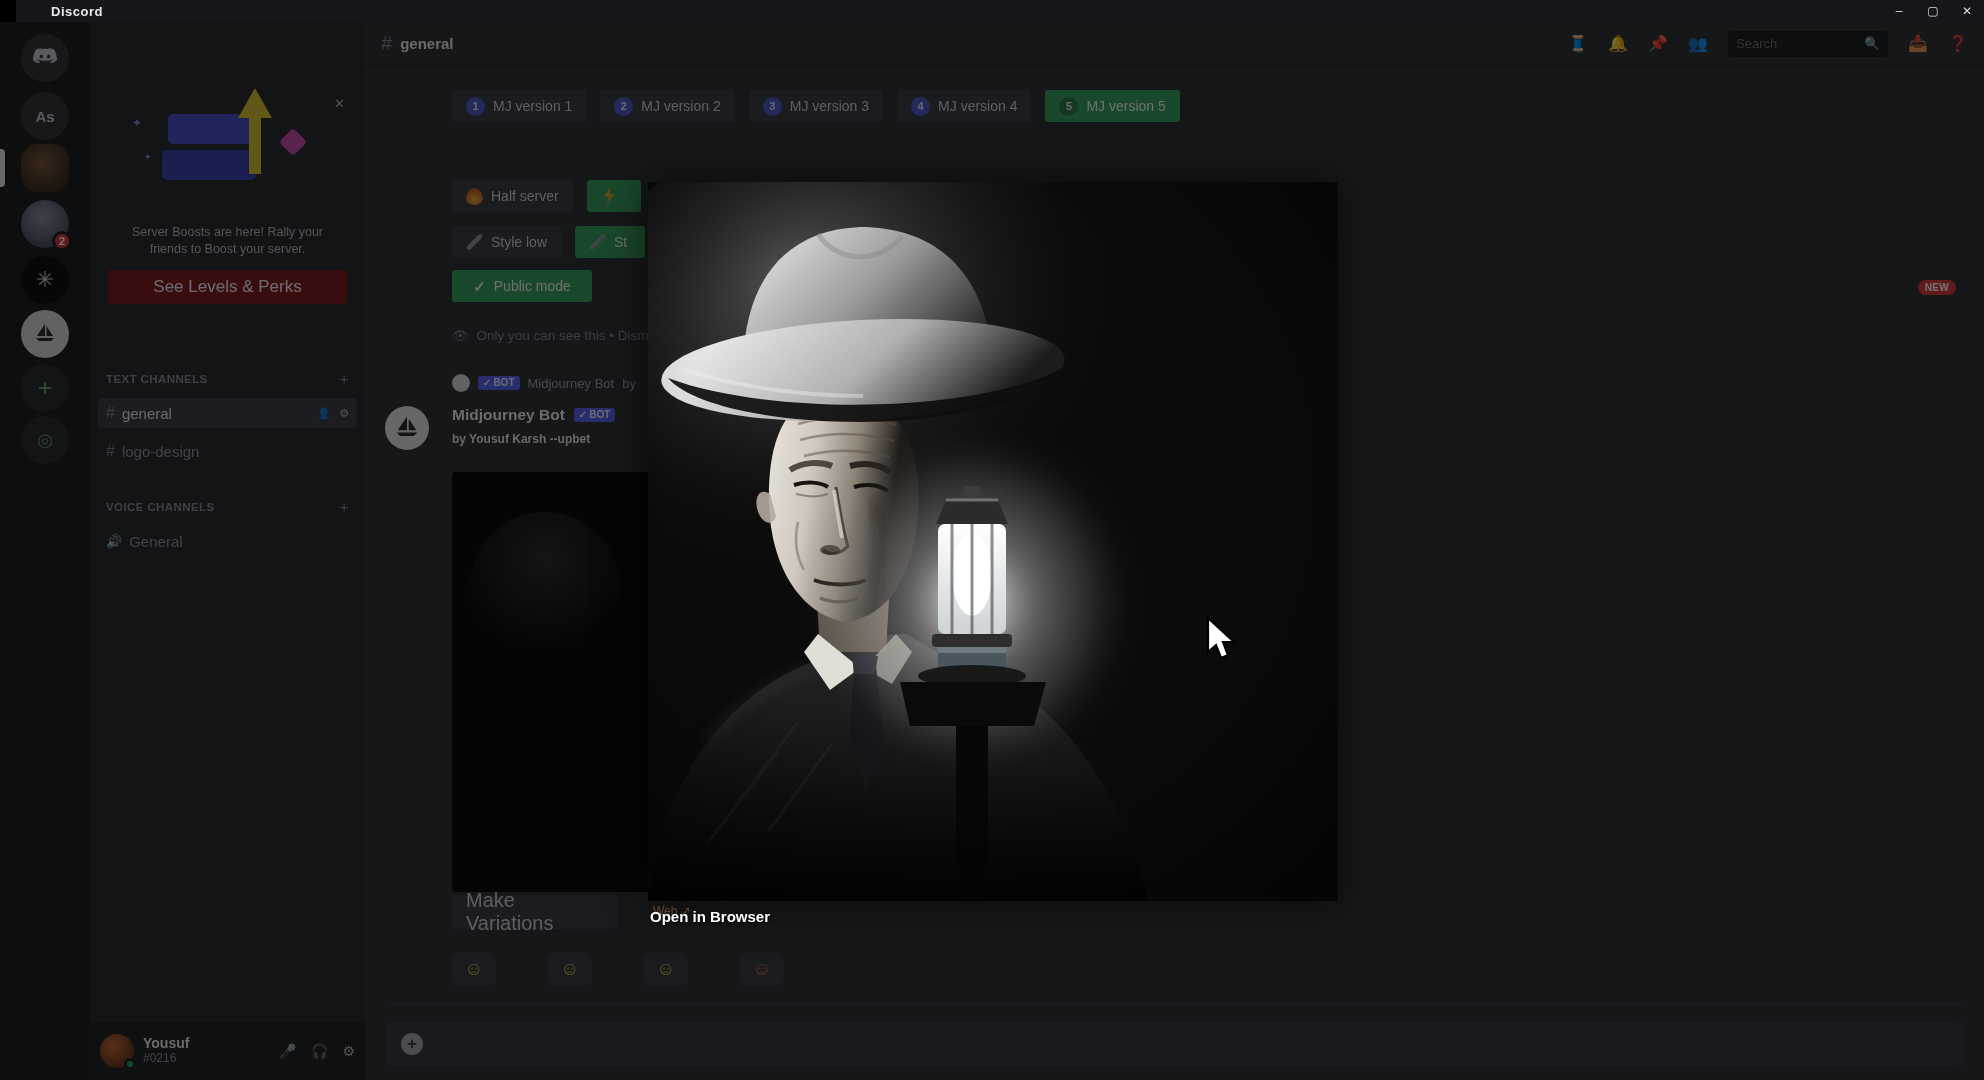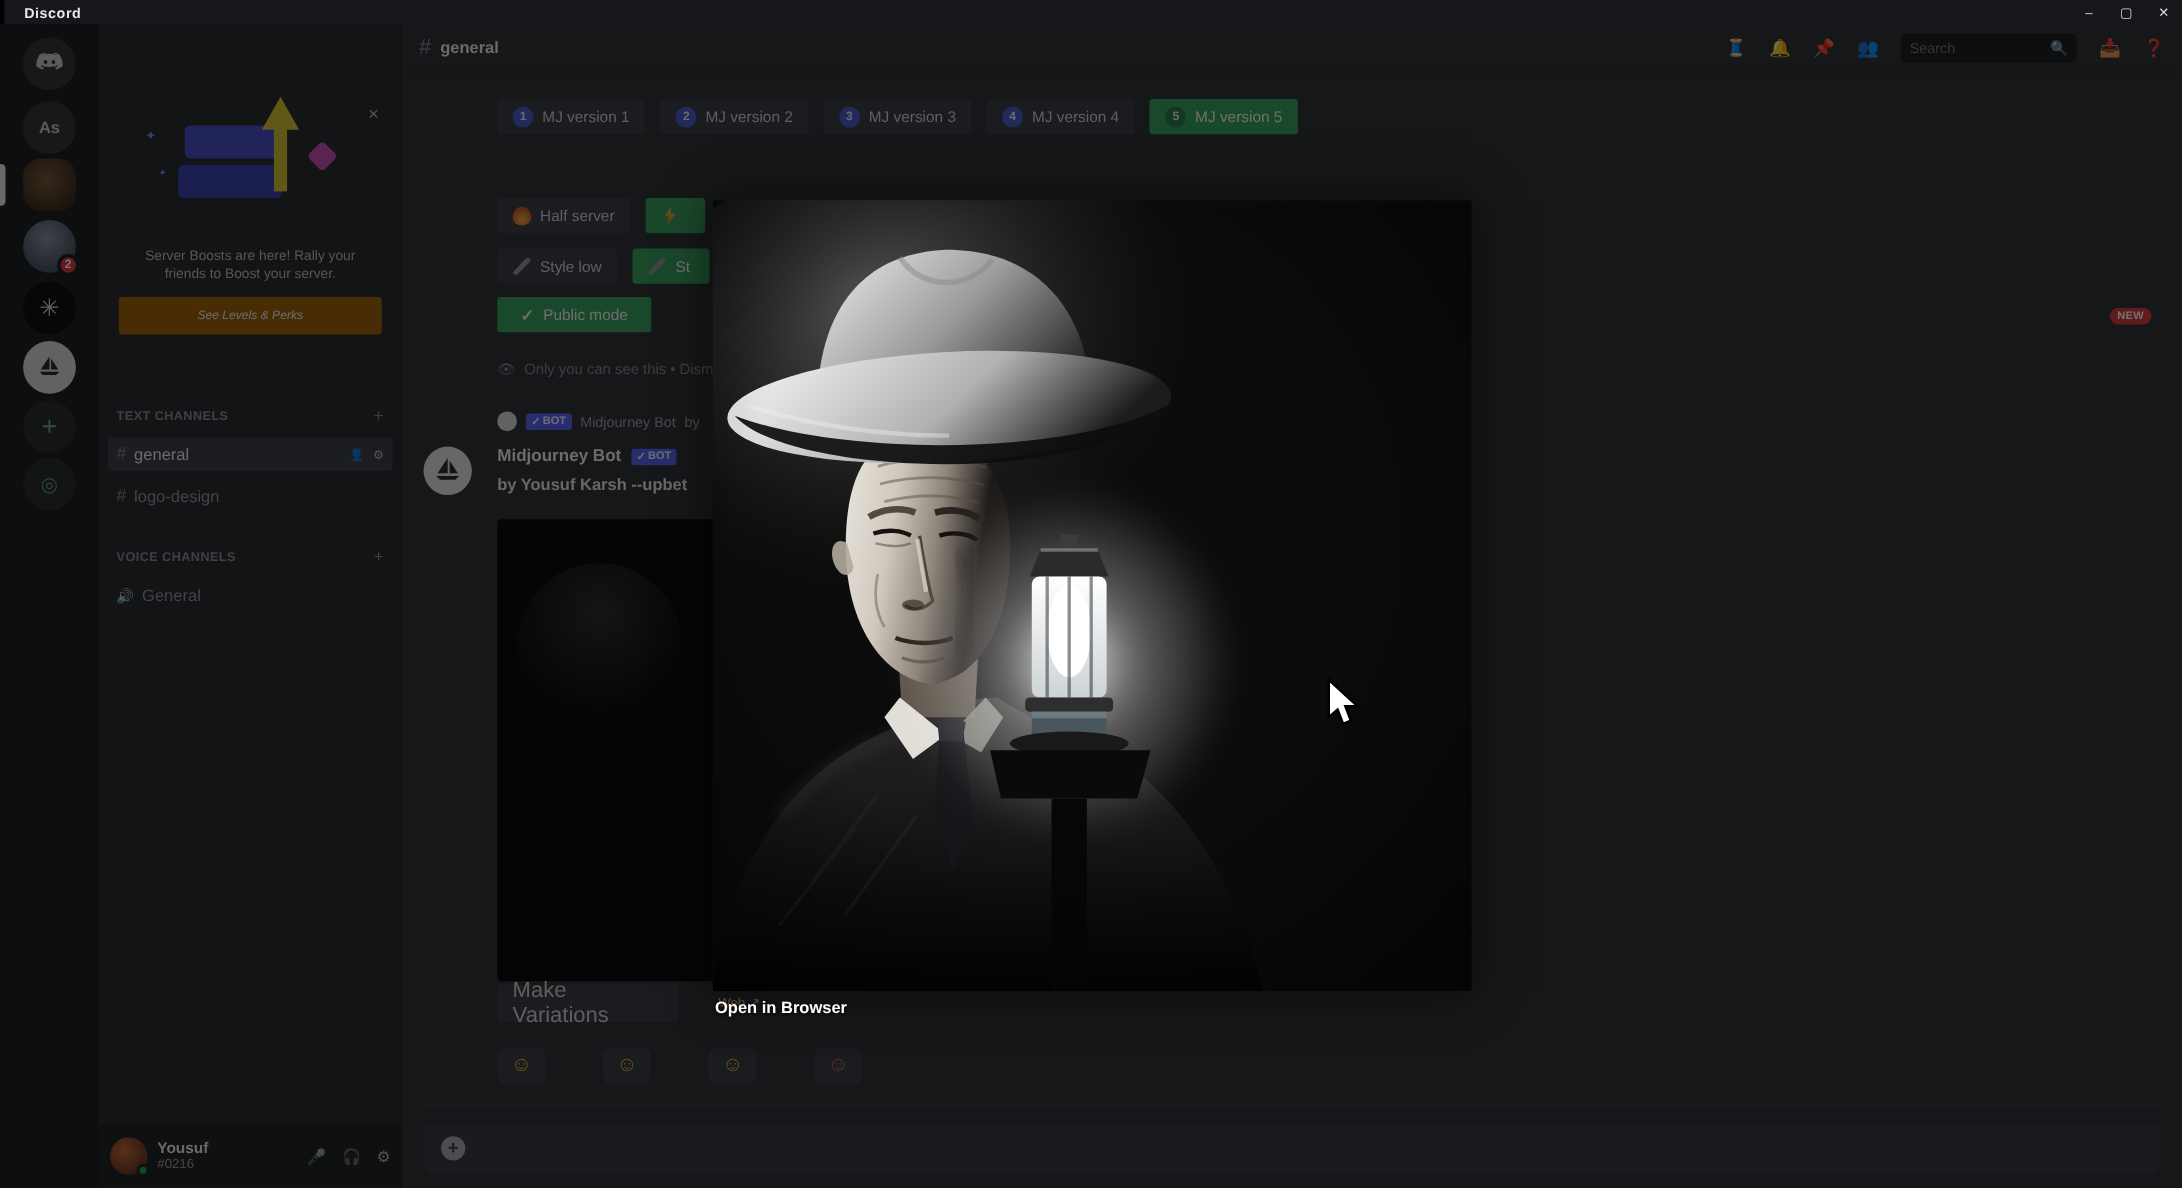--- a/index.html
+++ b/index.html
@@ -1,21 +1,21 @@
 <!DOCTYPE html>
 <html><head>
 <meta charset="utf-8">
 <style>
   * { margin:0; padding:0; box-sizing:border-box; }
   html,body { background:#000; }
   body { font-family:"Liberation Sans", sans-serif; }
   .stage { position:relative; width:1984px; height:1080px; background:#000; overflow:hidden; }
 
   
-  .titlebar { position:absolute; top:0; left:4px; right:0; height:22px; background:#17171b; display:flex; align-items:center; z-index:70; }
+  .titlebar { position:absolute; top:0; left:16px; right:0; height:22px; background:#17171b; display:flex; align-items:center; z-index:70;padding-left:17px; }
   .titlebar .appname { color:#e9e9ec; font-size:13px; font-weight:bold; letter-spacing:.5px; margin-left:18px; }
   .wincontrols { margin-left:auto; display:flex; align-items:center; height:100%; }
   .winbtn { width:34px; height:100%; display:flex; align-items:center; justify-content:center; color:#d9d9dd; font-size:12px; cursor:default; }
 
   
   .app { position:absolute; top:22px; left:0; right:0; bottom:0; display:flex; }
 
   
   .rail { width:90px; background:#1e1f22; position:relative; flex:none; }
   .rail-item { position:absolute; left:21px; width:48px; height:48px; border-radius:50%; display:flex; align-items:center; justify-content:center; font-size:15px; color:#dfe1e5; }
@@ -28,21 +28,21 @@
   .guild-header .chev { margin-left:auto; color:#c7c9cd; font-size:12px; }
   .boost-card { position:absolute; top:52px; left:10px; right:10px; height:250px; }
   .boost-close { position:absolute; top:22px; right:10px; color:#b5b8bd; font-size:13px; }
   .boost-art { position:absolute; top:14px; left:50px; width:155px; height:110px; }
   .boost-card-rect { position:absolute; border-radius:5px; background:#4751c8; }
   .boost-arrow { position:absolute; left:88px; top:0; width:0; height:0; border-left:17px solid transparent; border-right:17px solid transparent; border-bottom:30px solid #d8c335; }
   .boost-arrow-stem { position:absolute; left:99px; top:28px; width:12px; height:58px; background:#d8c335; }
   .boost-gem { position:absolute; right:2px; top:44px; width:20px; height:20px; background:#c94fb2; transform:rotate(45deg); border-radius:4px; }
   .boost-spark { position:absolute; color:#7f86e8; font-size:12px; }
   .boost-text { position:absolute; top:150px; left:6px; right:6px; text-align:center; color:#b9bcc1; font-size:12.5px; line-height:17px; }
-  .boost-btn { position:absolute; top:196px; left:8px; right:8px; height:34px; background:#a16207; border-radius:3px; color:#eceefc; font-size:11px; display:flex; align-items:center; justify-content:center;font-style:italic; }
+  .boost-btn { position:absolute; top:196px; left:8px; right:8px; height:34px; background:#7f1d1d; border-radius:3px; color:#eceefc; font-size:17px; display:flex; align-items:center; justify-content:center; }
   .chan-section { position:absolute; left:8px; right:8px; color:#8b8f96; font-size:11.5px; font-weight:bold; letter-spacing:.4px; display:flex; align-items:center; padding:0 8px; }
   .chan-section .plus { margin-left:auto; font-size:15px; font-weight:normal; }
   .channel { position:absolute; left:8px; right:8px; height:30px; border-radius:4px; display:flex; align-items:center; padding:0 8px; color:#90949b; font-size:15px; }
   .channel.sel { background:#3d4047; color:#e6e8ea; }
   .channel .hash { font-size:16px; margin-right:7px; color:#80848b; }
   .channel .tools { margin-left:auto; display:flex; gap:8px; font-size:11px; color:#b5b8bd; }
   .userbar { position:absolute; bottom:0; left:0; right:0; height:58px; background:#232428; display:flex; align-items:center; padding:0 10px; }
   .avatar { width:34px; height:34px; border-radius:50%; background:radial-gradient(circle at 38% 35%, #c46a3a, #6e3b22 70%); position:relative; flex:none; }
   .avatar .status { position:absolute; right:-2px; bottom:-2px; width:12px; height:12px; border-radius:50%; background:#23a55a; border:3px solid #232428; }
   .uname { margin-left:9px; line-height:15px; }
@@ -79,21 +79,21 @@
   .ephemeral { position:absolute; left:87px; color:#84888f; font-size:13.5px; display:flex; align-items:center; gap:8px; }
   .eye { color:#84888f; font-size:13px; }
 
   
   .replyline { position:absolute; left:87px; display:flex; align-items:center; gap:8px; font-size:13px; color:#9da1a8; }
   .mini-av { width:18px; height:18px; border-radius:50%; background:#d8d9db; flex:none; }
   .botbadge { background:#5865f2; color:#eef0fd; font-size:10px; font-weight:bold; border-radius:3px; padding:1px 5px 2px 5px; display:inline-flex; align-items:center; gap:2px; }
   .msg-avatar { position:absolute; left:20px; width:44px; height:44px; border-radius:50%; background:#e3e4e6; display:flex; align-items:center; justify-content:center; overflow:hidden; }
   .msg-head { position:absolute; left:87px; display:flex; align-items:center; gap:9px; }
   .msg-head .an { color:#eceded; font-size:15.5px; font-weight:bold; }
-  .msg-text { position:absolute; left:87px; color:#e3e4e6; font-size:15px; font-weight:bold; }
+  .msg-text { position:absolute; left:87px; color:#e3e4e6; font-size:12px; font-weight:bold; }
   .gridthumb { position:absolute; left:87px; width:196px; height:420px; background:#0d0d0f; border-radius:4px 0 0 4px; overflow:hidden; }
   .gridthumb .ghost { position:absolute; left:18px; top:40px; width:150px; height:150px; border-radius:50%; background:radial-gradient(circle at 50% 30%, #2e2e30, transparent 70%); }
   .actionbtn { position:absolute; height:34px; background:#3c3e45; border-radius:3px; display:flex; align-items:center; padding:0 14px; color:#cfd1d5; font-size:20px; gap:8px; }
   .weblink { position:absolute; color:#fdba74; font-size:12px; }
   .reactions { position:absolute; left:87px; display:flex; gap:52px; }
   .reaction { width:44px; height:34px; border-radius:8px; background:#3c3e45; display:flex; align-items:center; justify-content:center; font-size:19px; color:#d8b53a; }
   .reaction.red { color:#c86a4a; }
   .newpill { position:absolute; background:#d83c3e; color:#fff; font-size:10px; font-weight:bold; border-radius:8px; padding:2px 7px; letter-spacing:.3px; }
   .chat-divider { position:absolute; left:20px; right:20px; height:1px; background:#3e4047; }
   .inputbar { position:absolute; left:20px; right:20px; height:44px; background:#3b3d44; border-radius:8px; display:flex; align-items:center; padding:0 16px; }

